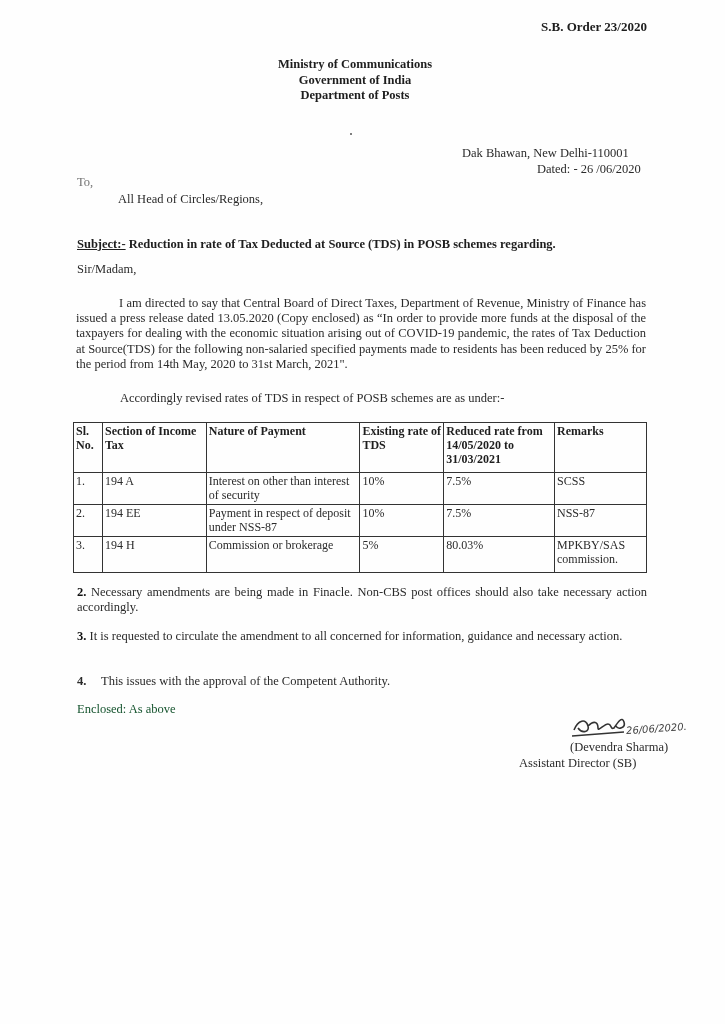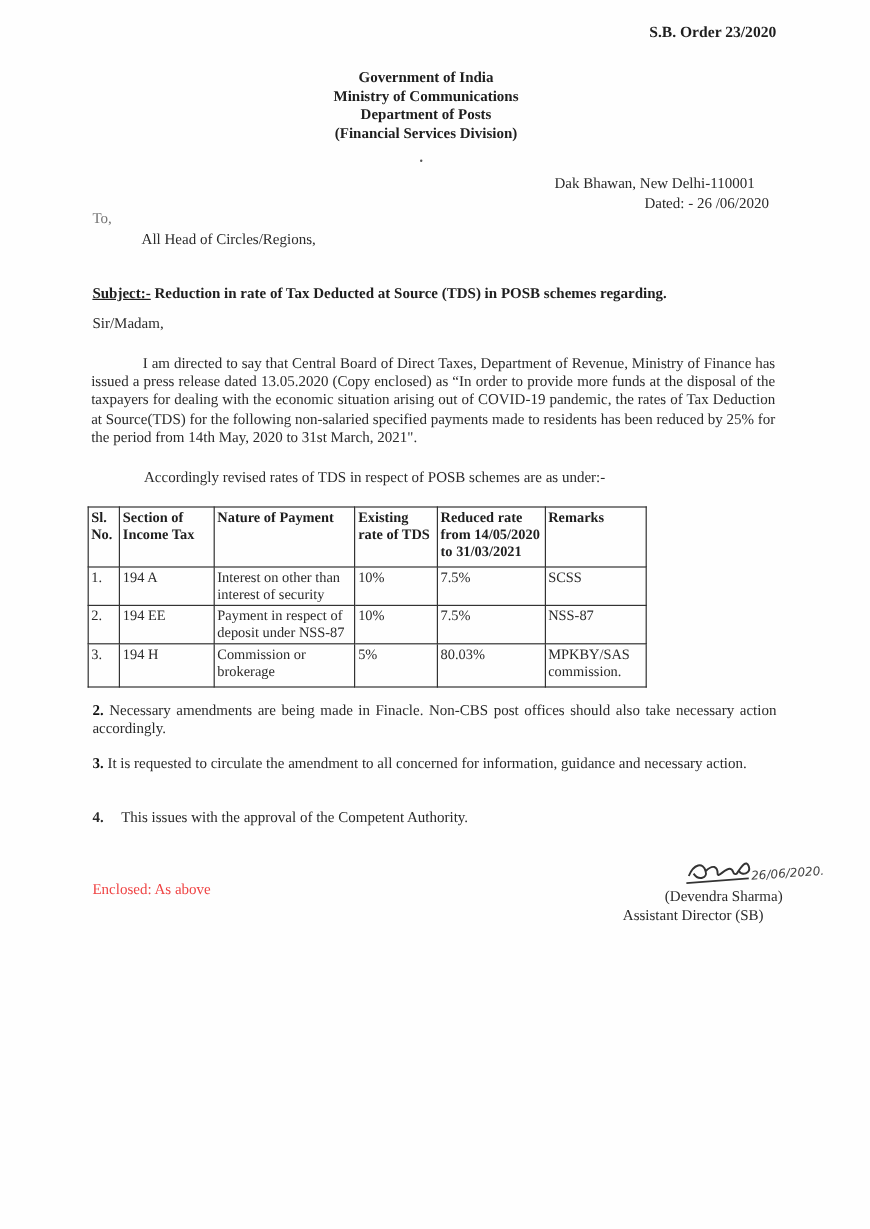--- a/index.html
+++ b/index.html
@@ -41,21 +41,21 @@
 
     .para1 {
       position: absolute; left: 76px; top: 296px; width: 570px;
       font-size: 12.5px; line-height: 15.2px; text-align: justify; text-indent: 43px; color: #2a2a2a;
     }
     .para-intro {
       position: absolute; left: 120px; top: 391px; font-size: 12.5px; color: #2a2a2a;
     }
 
     table.tds {
-      position: absolute; left: 73px; top: 422px; width: 466px;
+      position: absolute; left: 73px; top: 422px; width: 574px;
       border-collapse: collapse; font-size: 12px; color: #2a2a2a;
     }
     table.tds th, table.tds td {
       border: 1px solid #333333; vertical-align: top; padding: 1px 2px; text-align: left; line-height: 14px;
     }
     table.tds th { font-weight: bold; color: #1e1e1e; }
     .col-sl { width: 29px; }
     .col-sec { width: 104px; }
     .col-nat { width: 154px; }
     .col-ex { width: 84px; }
@@ -68,44 +68,43 @@
     .para {
       position: absolute; left: 77px; width: 570px; font-size: 12.5px; line-height: 15.2px;
       text-align: justify; color: #2a2a2a;
     }
     .para b { font-weight: bold; color: #111; }
     .p2 { top: 585px; }
     .p3 { top: 629px; }
     .p4 { top: 674px; }
     .p4 .num { display: inline-block; width: 24px; font-weight: bold; }
 
-    .enclosed { position: absolute; left: 77px; top: 702px; font-size: 12.5px; color: #ef4444; margin-top: 32px; }
+    .enclosed { position: absolute; left: 77px; top: 702px; font-size: 12.5px; color: #14532d; }
 
     .signature {
       position: absolute; left: 568px; top: 712px; width: 100px; height: 30px;
     }
     .sign-date {
       position: absolute; left: 626px; top: 723px; font-family: "DejaVu Sans", sans-serif;
       font-size: 10px; color: #444; font-style: italic; transform: rotate(-4deg);
     }
-    .sign-name { position: absolute; left: 554px; top: 740px; font-size: 12.5px; color: #2a2a2a; }
+    .sign-name { position: absolute; left: 570px; top: 740px; font-size: 12.5px; color: #2a2a2a; }
     .sign-desig { position: absolute; left: 519px; top: 756px; font-size: 12.5px; color: #2a2a2a; }
   </style>
 </head>
 <body>
 
 <div class="page">
 
   <div class="order-no">S.B. Order 23/2020</div>
 
   <div class="letterhead">
+    <div>Ministry of Communications</div>
     <div>Government of India</div>
-    <div>Ministry of Communications</div>
     <div>Department of Posts</div>
-    <div>(Financial Services Division)</div>
   </div>
   <div class="dot"></div>
 
   <div class="address">Dak Bhawan, New Delhi-110001</div>
   <div class="dated">Dated: - 26 /06/2020</div>
 
   <div class="to">To,</div>
   <div class="recipient">All Head of Circles/Regions,</div>
 
   <div class="subject">

